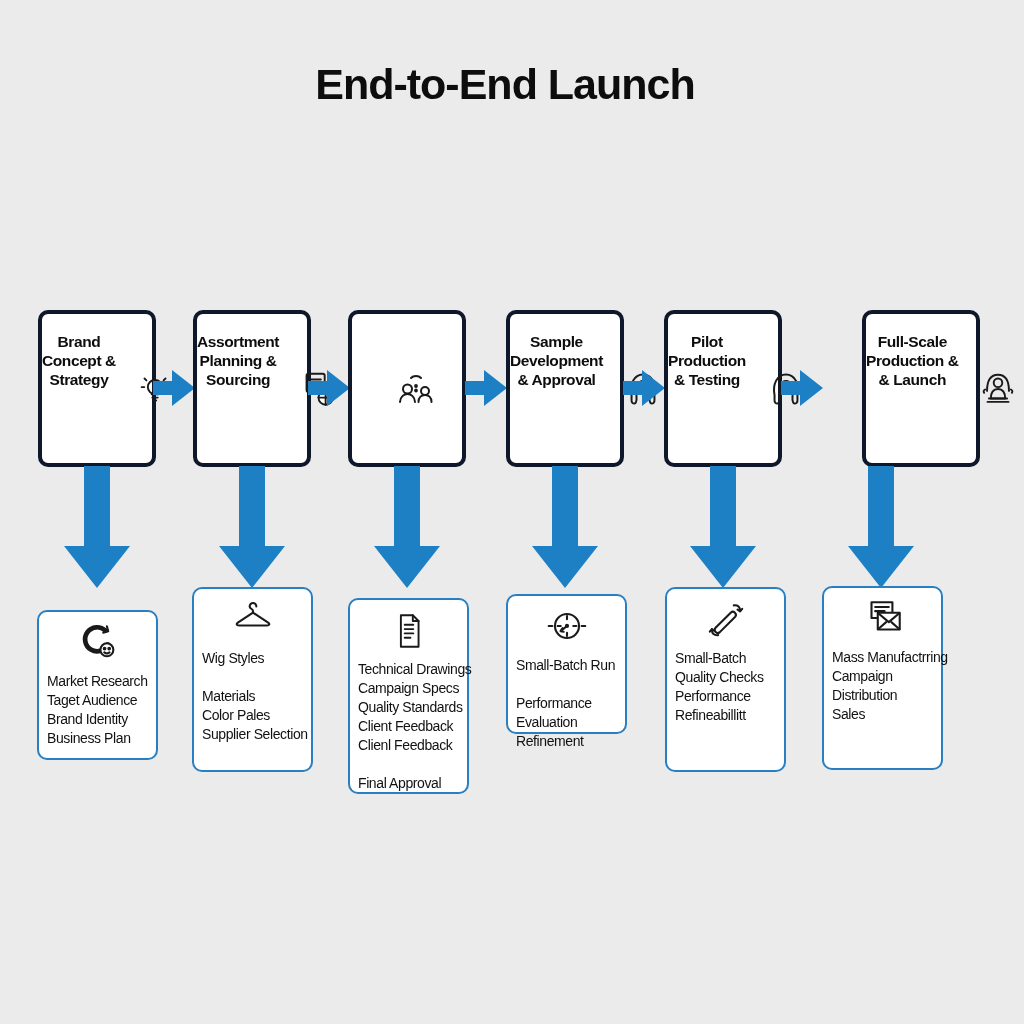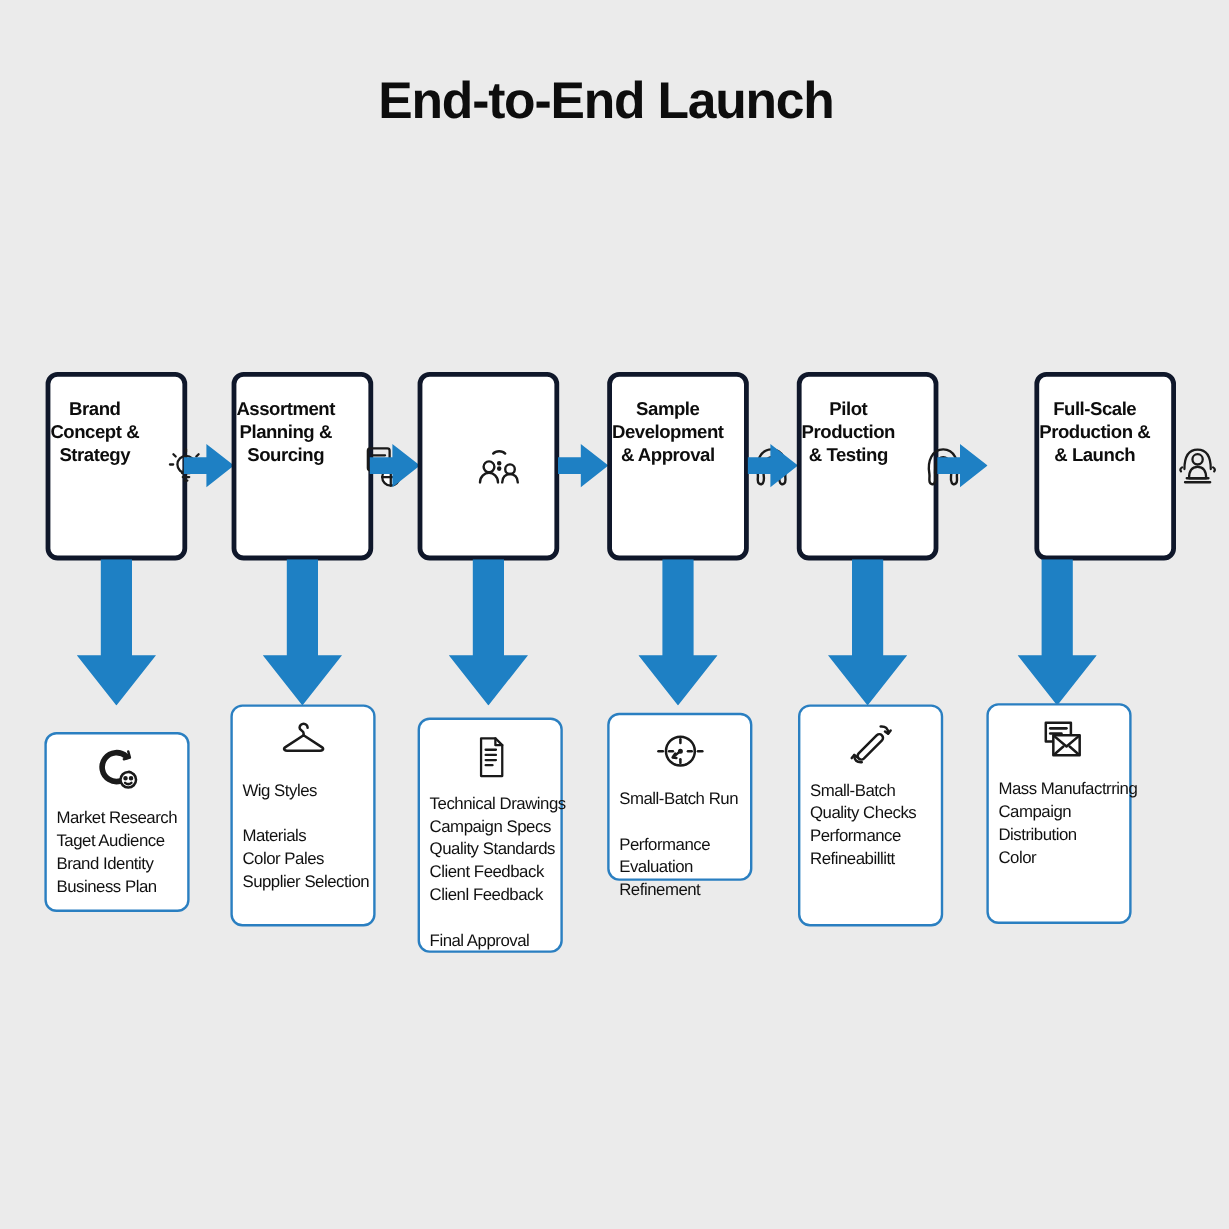--- a/index.html
+++ b/index.html
@@ -310,17 +310,17 @@
             <rect x="17" y="16" width="21" height="16" fill="#ffffff"></rect>
             <path d="M17.5 16.5 L27.5 25 L37.5 16.5"></path>
             <path d="M17.5 31.5 l7.5 -6.5"></path>
             <path d="M37.5 31.5 l-7.5 -6.5"></path>
           </svg>
         </div>
         <div class="detail-lines">
           <div class="d-line">Mass Manufactrring</div>
           <div class="d-line">Campaign</div>
           <div class="d-line">Distribution</div>
-          <div class="d-line">Color</div>
+          <div class="d-line">Sales</div>
         </div>
       </div>
     </div>
 </div>
 
 </body></html>

